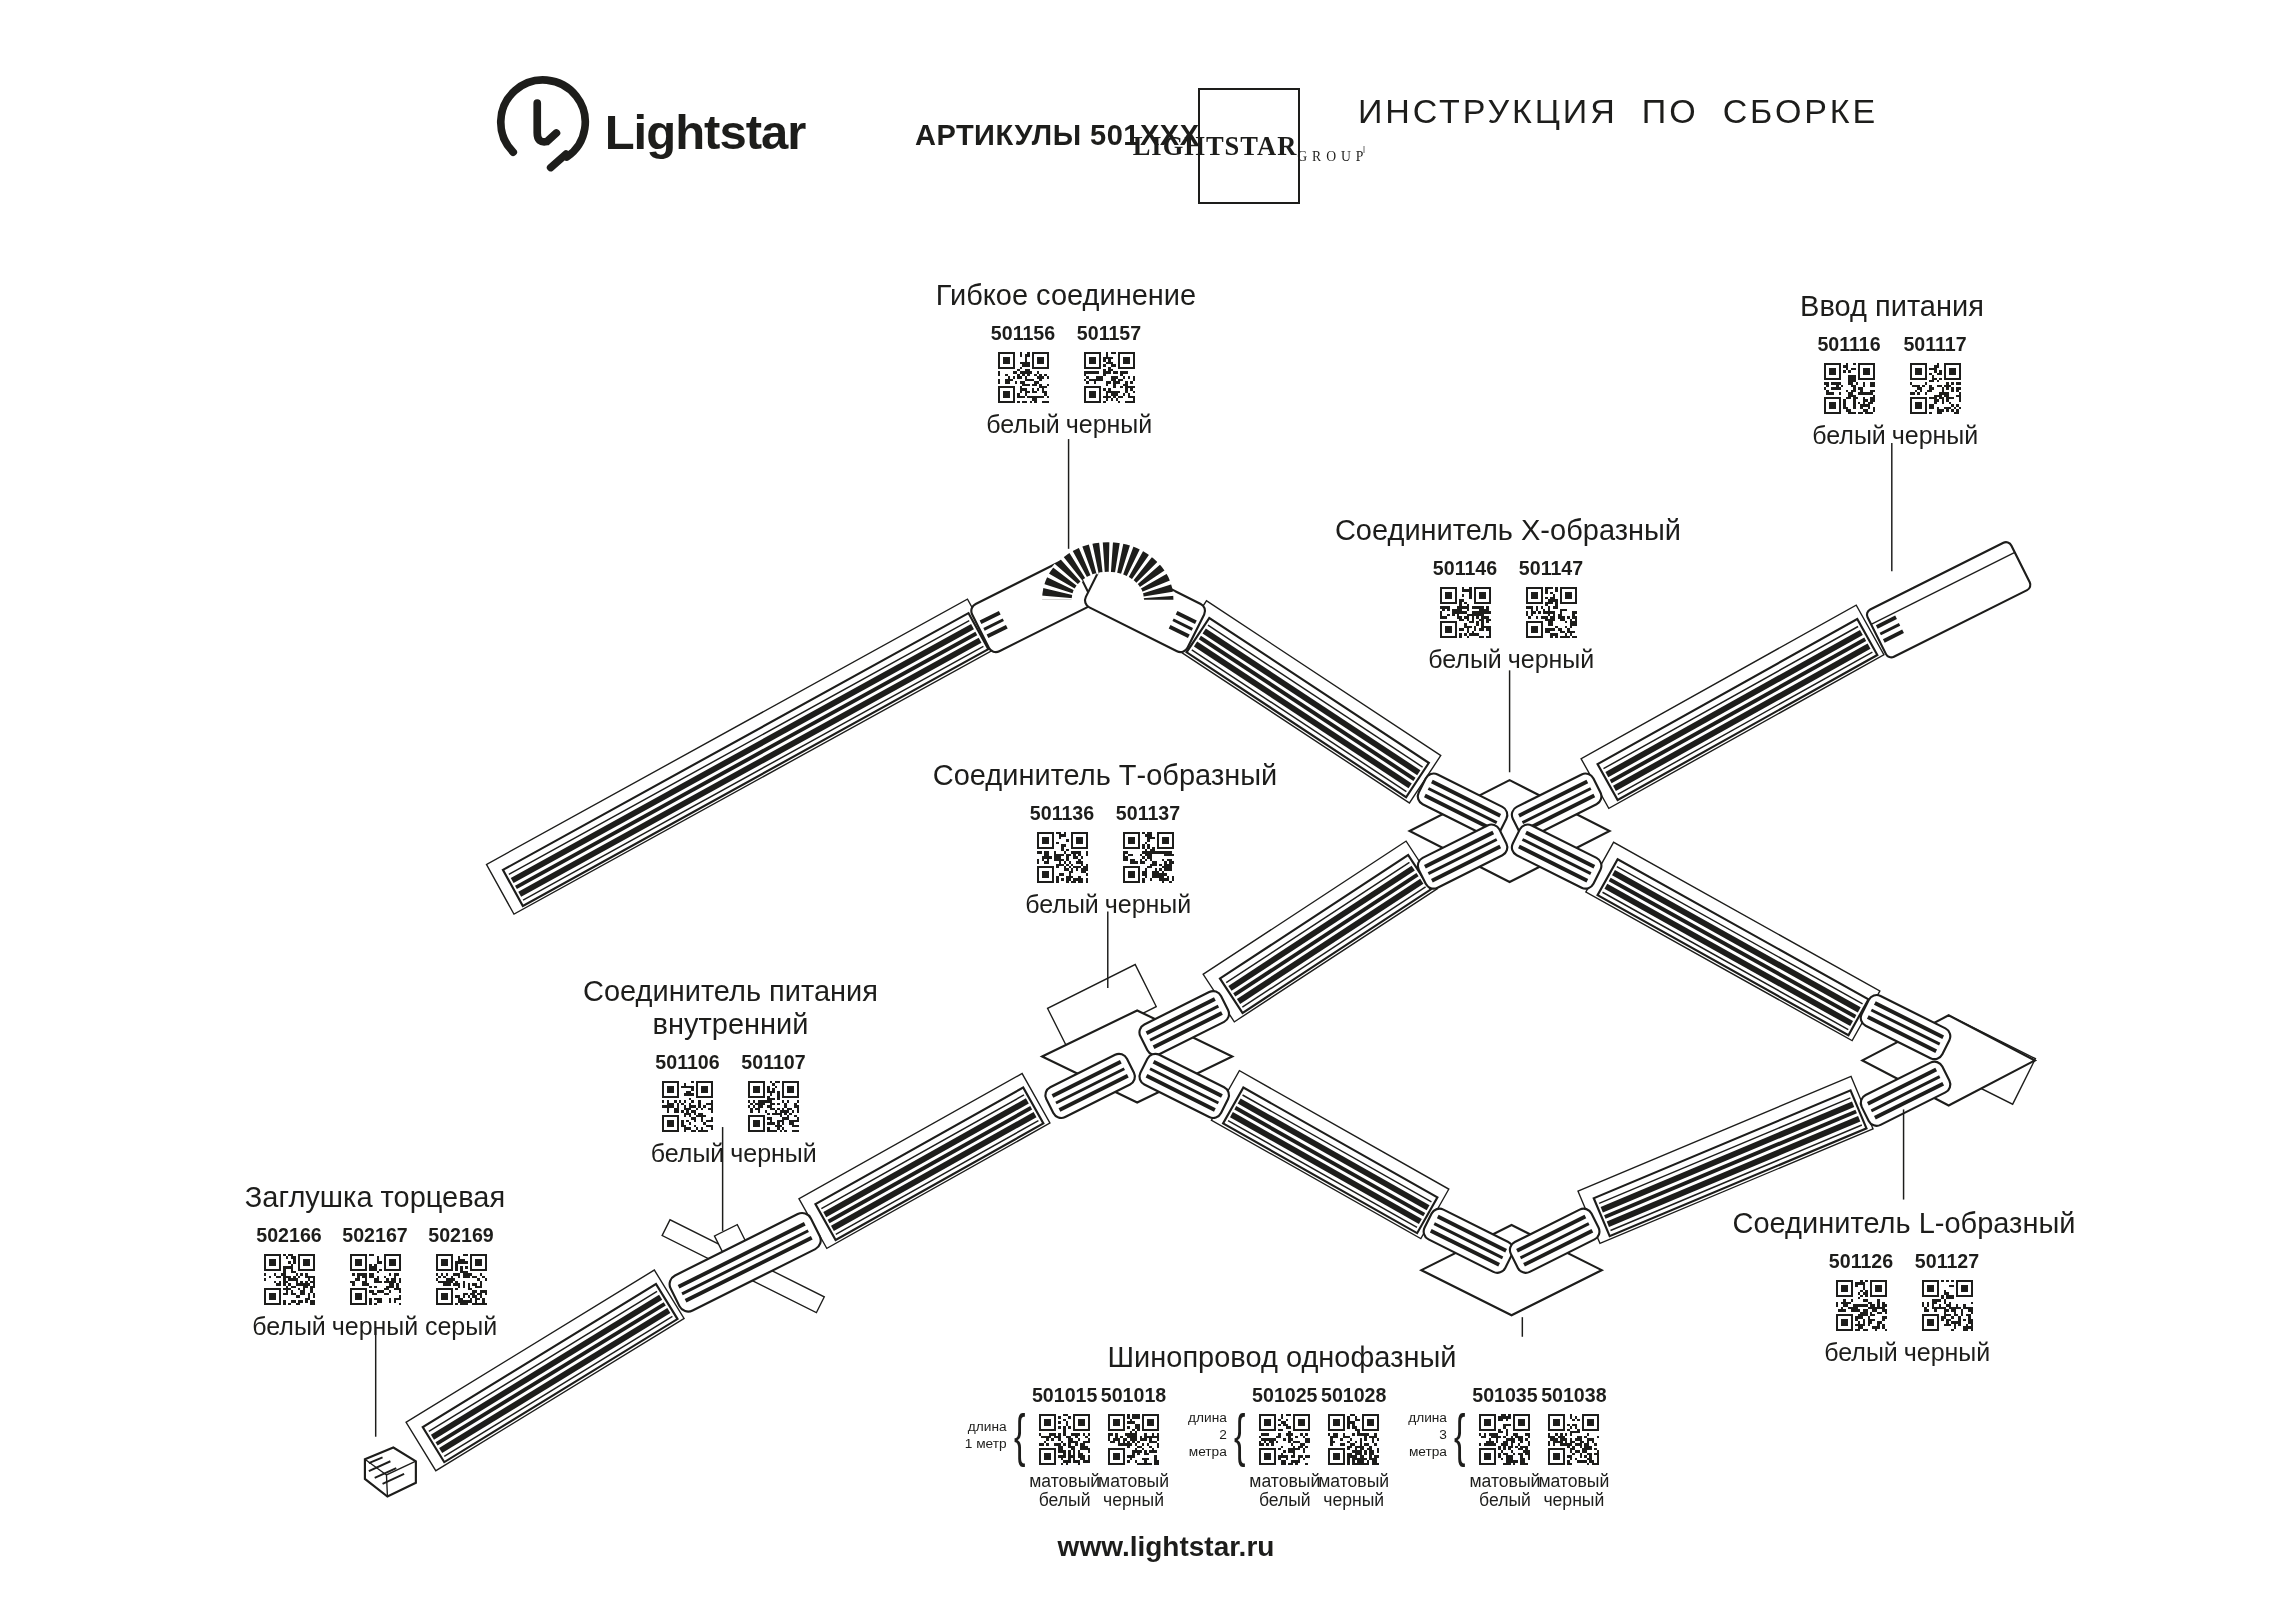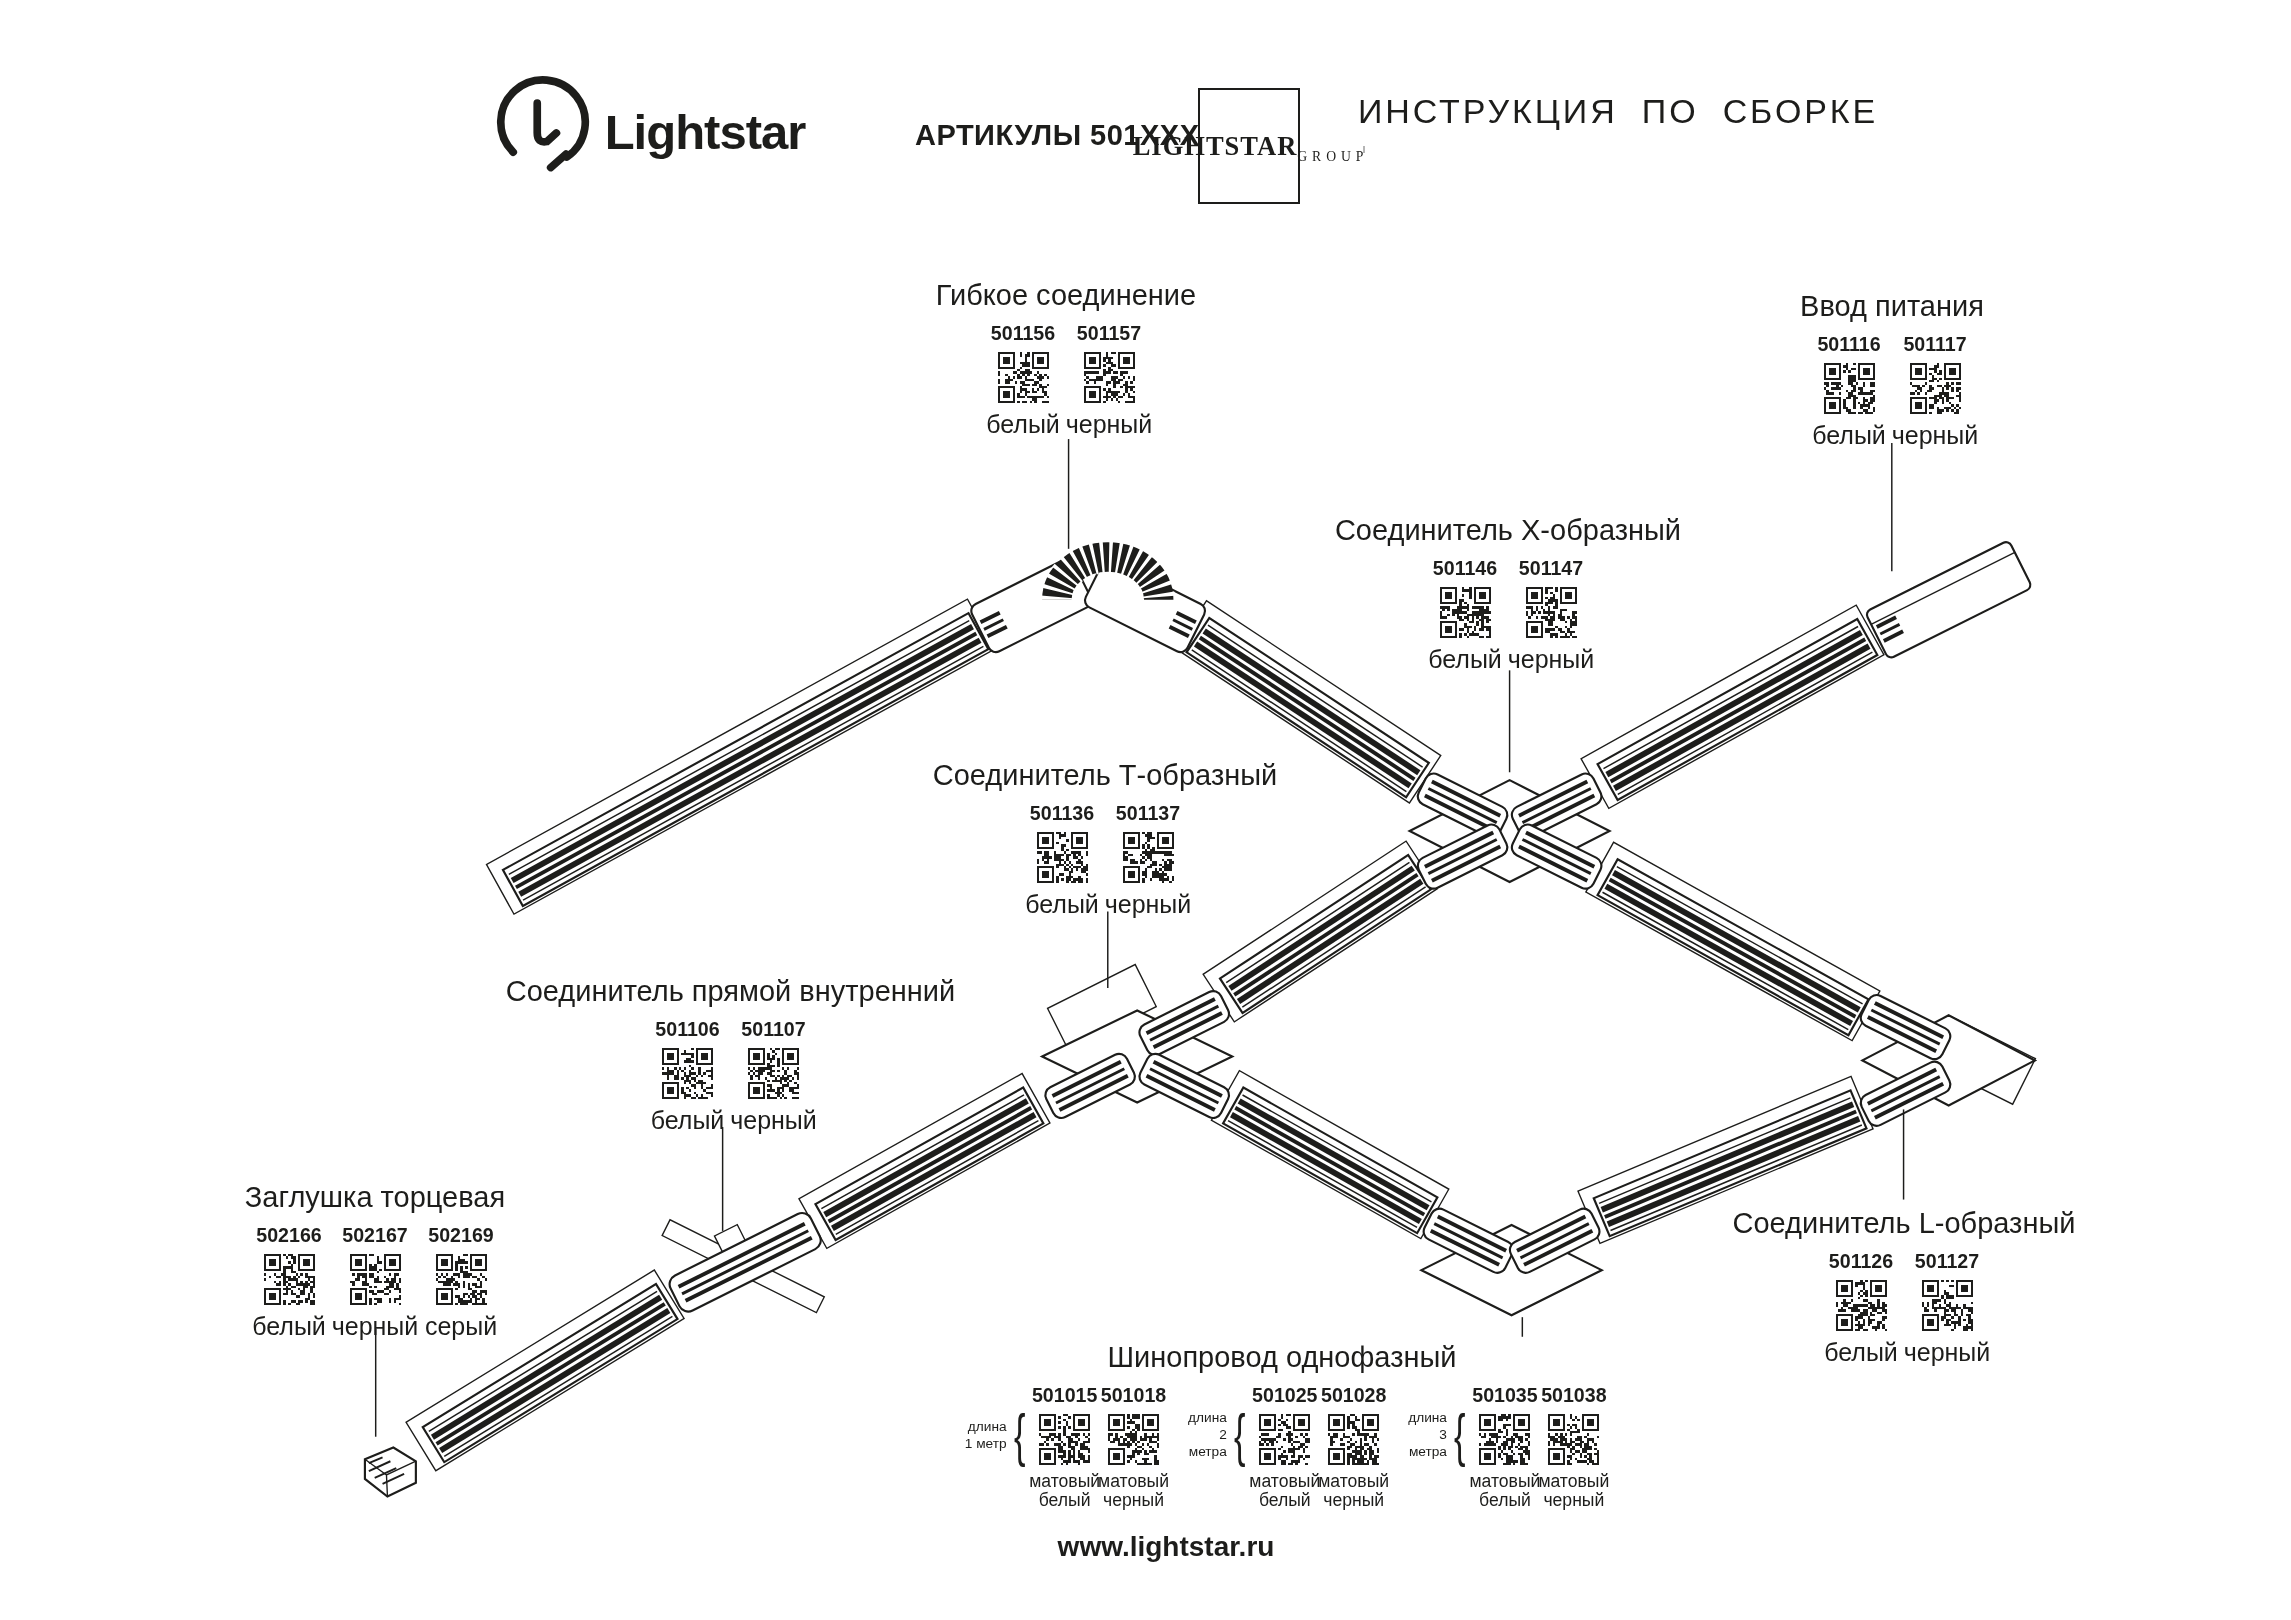--- a/index.html
+++ b/index.html
@@ -1367,21 +1367,21 @@
             <rect x="0" y="14" width="7" height="7"></rect>
             <rect x="1" y="15" width="5" height="5" fill="#fff"></rect>
             <rect x="2" y="16" width="3" height="3"></rect>
           </svg></div>
         <div class="qr-label">черный</div>
       </div>
     </div>
 </div>
 
 <div class="group" style="left:505px;top:975px;width:451px;">
-  <div class="group-title">Соединитель прямой внутренний</div>
+  <div class="group-title">Соединитель питания внутренний</div>
   <div class="qr-row">
       <div class="qr-item">
         <div class="qr-num">501106</div>
         <div class="qr"><svg viewBox="0 0 21 21" width="51" height="51" shape-rendering="crispEdges" fill="#1d1d1b">
             <rect x="12" y="0" width="1" height="1"></rect>
             <rect x="9" y="1" width="1" height="1"></rect>
             <rect x="8" y="2" width="1" height="1"></rect>
             <rect x="9" y="2" width="1" height="1"></rect>
             <rect x="10" y="2" width="1" height="1"></rect>
             <rect x="11" y="2" width="1" height="1"></rect>

